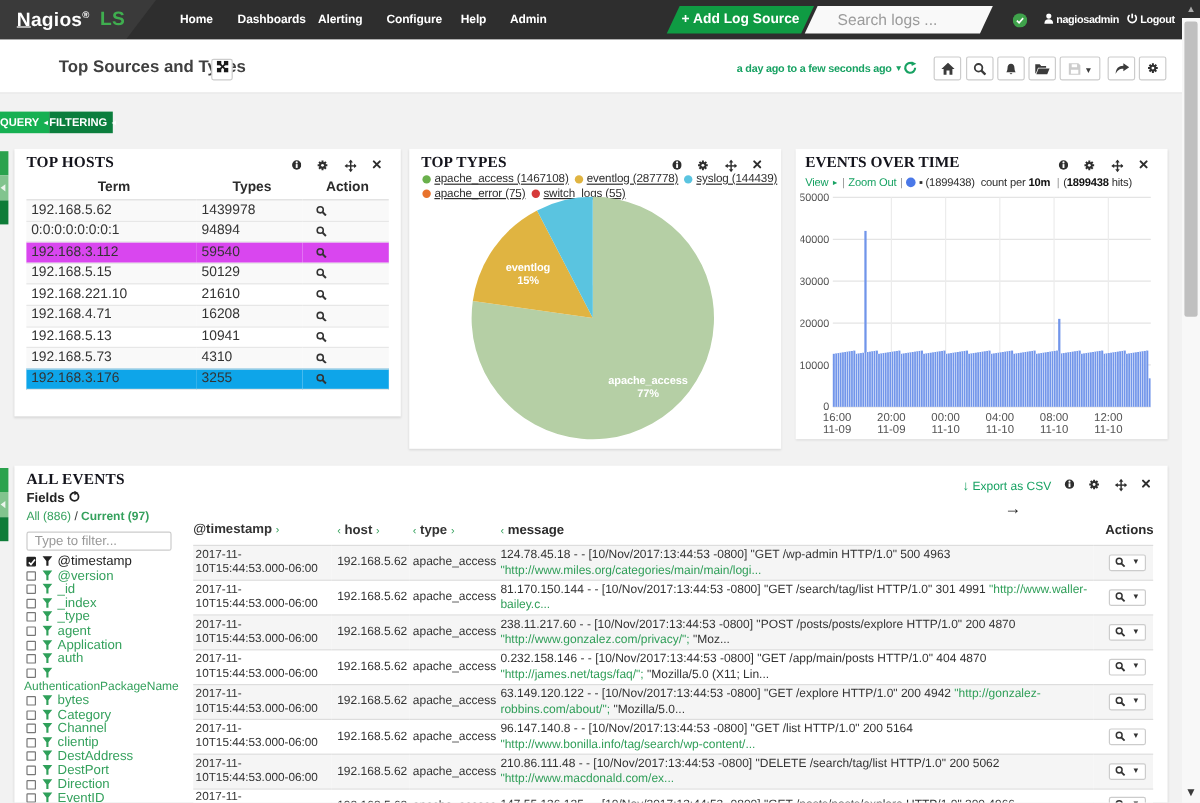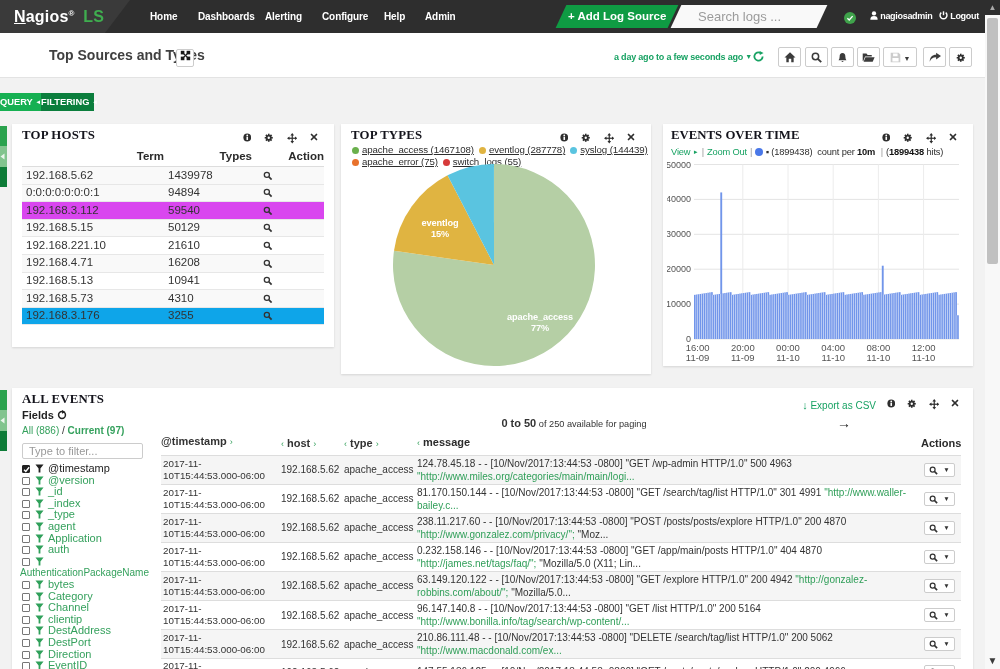--- a/index.html
+++ b/index.html
@@ -41,21 +41,21 @@
 .s1 { background:#2aa24d; } .s2 { background:#82c48e; } .s3 { background:#0e7c38; }
 
 
 .panel { position:absolute; background:#fff; box-shadow:0 1px 2px rgba(0,0,0,0.12); }
 .ptitle { position:absolute; left:10px; top:4px; font-family:"Liberation Serif",serif; font-weight:bold; font-size:12.8px; color:#14141c; letter-spacing:0.2px; }
 .picons { position:absolute; top:9px; right:16px; }
 .picons svg { margin-left:13px; vertical-align:top; }
 
 #p1 { left:12px; top:124px; width:322px; height:223px; }
 #p1 table { position:absolute; left:10px; top:24px; width:302px; border-collapse:collapse; font-size:11.5px; color:#333; table-layout:fixed; }
-#p1 th { text-align:right; font-size:11.5px; color:#2b2b2b; padding:2px 0 4px 4px; border-bottom:1px solid #ddd; }
+#p1 th { text-align:center; font-size:11.5px; color:#2b2b2b; padding:2px 0 4px 4px; border-bottom:1px solid #ddd; }
 #p1 td { padding:1.5px 0 1.5px 4px; border-bottom:1px solid #e7e7e7; line-height:13.6px; }
 #p1 .ht { width:142px; }
 #p1 .hc { width:88px; }
 #p1 .ha svg { margin-left:7px; display:block; }
 #p1 th.a3 { padding-left:3px; }
 
 #p2 { left:341px; top:124px; width:310px; height:250px; }
 .legend { position:absolute; left:11px; top:21px; font-size:9.7px; color:#2e2e2e; line-height:9.8px; white-space:nowrap; letter-spacing:-0.1px; }
 .legend .dot { display:inline-block; width:7px; height:7px; border-radius:50%; margin:0 3px 0 0; vertical-align:-1px; }
 .legend .li { margin-right:5px;text-decoration:underline; }
@@ -822,21 +822,20 @@
               <path d="M0.5,0.5 L9.5,0.5 L6,5 L6,9.5 L4,9.5 L4,5 Z" fill="#2fa05a"></path>
             </svg><span class="fname">DestPort</span></div>
 <div class="fitem"><span class="cb"></span><svg class="fun" width="9" height="9" viewBox="0 0 10 10">
               <path d="M0.5,0.5 L9.5,0.5 L6,5 L6,9.5 L4,9.5 L4,5 Z" fill="#2fa05a"></path>
             </svg><span class="fname">Direction</span></div>
 <div class="fitem"><span class="cb"></span><svg class="fun" width="9" height="9" viewBox="0 0 10 10">
               <path d="M0.5,0.5 L9.5,0.5 L6,5 L6,9.5 L4,9.5 L4,5 Z" fill="#2fa05a"></path>
             </svg><span class="fname">EventID</span></div>
       </div>
     </div>
-    <div id="paging"><b>0 to 50</b> of 250 available for paging</div>
     <div id="pagearrow">→</div>
     <table id="etable">
       <tbody>
           <tr>
             <th class="ets" style="padding-left:0">@timestamp <span class="ch">›</span></th>
             <th class="eh"><span class="ch">‹</span> host <span class="ch">›</span></th>
             <th class="ety"><span class="ch">‹</span> type <span class="ch">›</span></th>
             <th class="em"><span class="ch">‹</span> message</th>
             <th class="ea">Actions</th>
           </tr>

